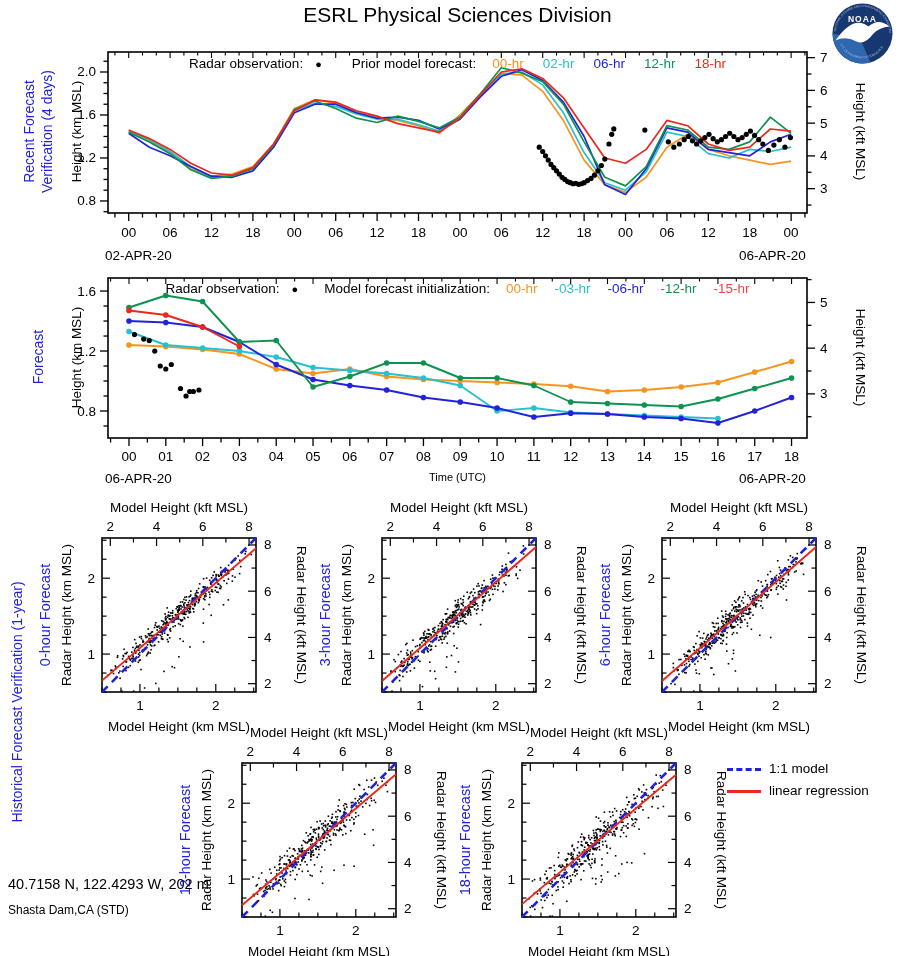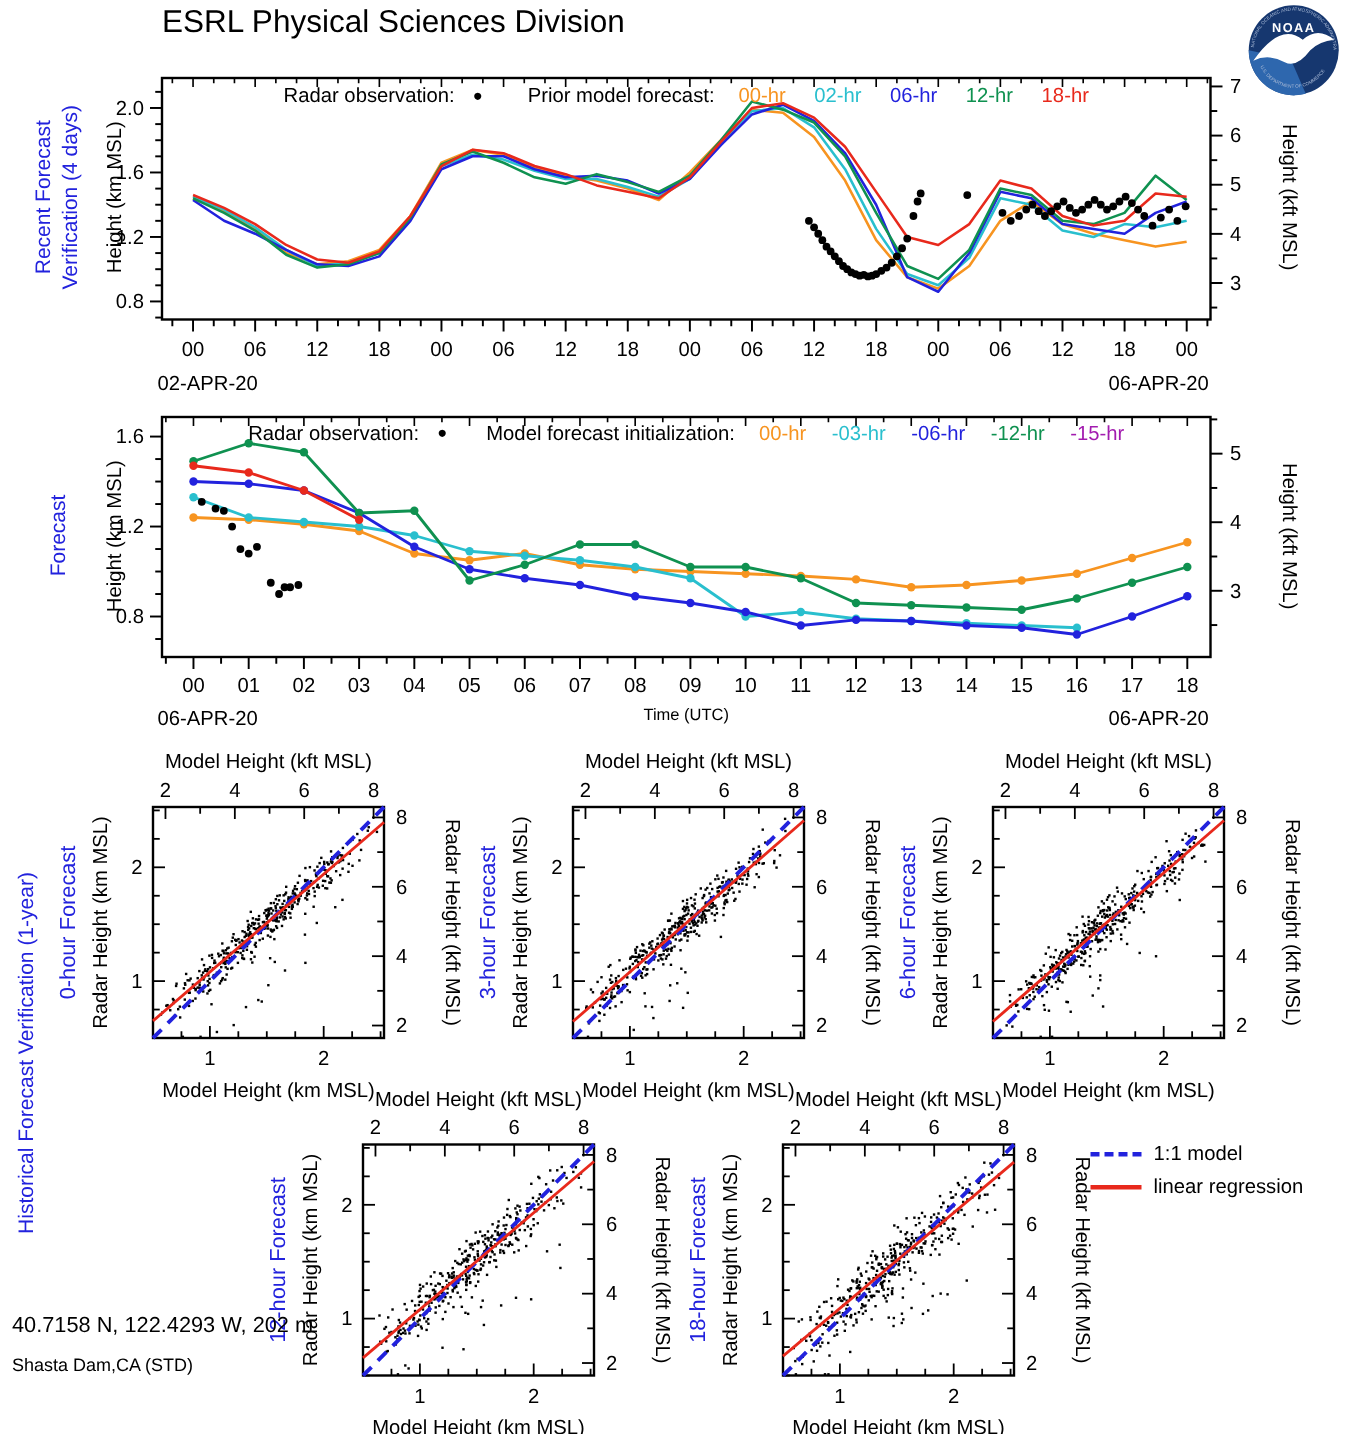--- a/index.html
+++ b/index.html
@@ -2,21 +2,21 @@
 <html><head>
 <meta charset="utf-8">
 <style>
   html,body{margin:0;padding:0;background:#fff;}
   #fig{position:relative;width:898px;height:956px;background:#ffffff;
        font-family:"Liberation Sans", sans-serif;color:#000;overflow:hidden;}
   #plot{position:absolute;left:0;top:0;}
   .lbl{position:absolute;white-space:nowrap;}
   .ctr{text-align:center;}
   .rot{transform:rotate(-90deg);}
-  #title{left:108px;width:699px;top:3px;font-size:21px;text-align:left;}
+  #title{left:108px;width:699px;top:3px;font-size:21px;text-align:center;}
   #subtitle{left:108px;width:699px;top:28px;font-size:16.5px;text-align:center;}
   .legendrow{position:absolute;left:108px;width:699px;display:flex;justify-content:center;
              align-items:center;font-size:13.5px;gap:4px;}
   .legendrow span{display:inline-block;}
   #station-name{left:8px;top:903px;font-size:12px;}
   #station-loc{left:8px;top:876px;font-size:14.5px;}
   #scatter-legend{position:absolute;left:727px;top:758px;font-size:13.5px;line-height:22px;}
   .swatch{display:inline-block;width:34px;vertical-align:middle;margin-right:8px;}
   svg text{font-family:"Liberation Sans", sans-serif;}
 </style>
@@ -2856,21 +2856,21 @@
 </div>
 
 <div class="legendrow" style="top:281px;">
   <span>Radar observation:</span>
   <span style="margin:0 22px 0 8px;font-size:11px;">●</span>
   <span style="margin-right:12px;">Model forecast initialization:</span>
   <span style="margin-right: 13px; color: rgb(247, 148, 32);">00-hr</span>
   <span style="margin-right: 13px; color: rgb(41, 191, 206);">-03-hr</span>
   <span style="margin-right: 13px; color: rgb(34, 34, 221);">-06-hr</span>
   <span style="margin-right: 13px; color: rgb(15, 145, 80);">-12-hr</span>
-  <span style="color: #a21caf;">-15-hr</span>
+  <span style="color: #ef4444;">-15-hr</span>
 </div>
 
 <div class="lbl rot ctr" style="left: -42px; top: 114px; width: 160px; white-space: normal; font-size: 14px; line-height: 1.25; color: rgb(34, 34, 221);">Recent Forecast Verification (4 days)</div>
 <div class="lbl rot ctr" style="left: -22px; top: 349px; width: 120px; font-size: 14px; color: rgb(34, 34, 221);">Forecast</div>
 <div class="lbl rot ctr" style="left: -198px; top: 694px; width: 430px; font-size: 14px; color: rgb(34, 34, 221);">Historical Forecast Verification (1-year)</div>
 
 <div id="scatter-legend">
   <div>
     <span class="swatch" style="border-top: 3px dashed rgb(34, 34, 221); border-right-color: rgb(34, 34, 221); border-bottom-color: rgb(34, 34, 221); border-left-color: rgb(34, 34, 221);"></span><span>1:1 model</span>
   </div>

